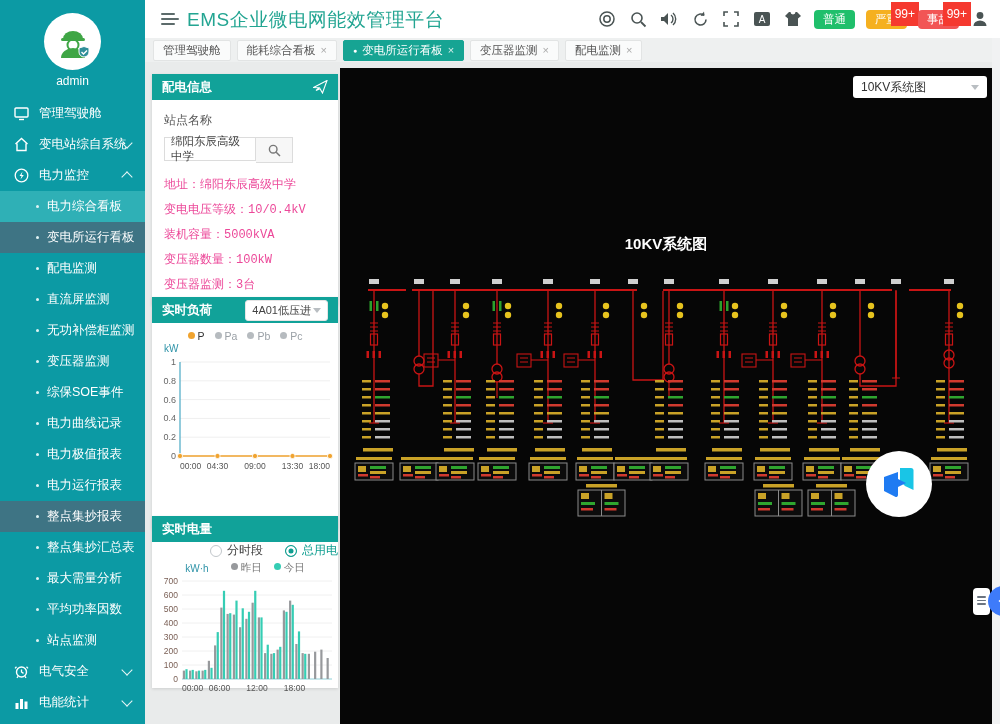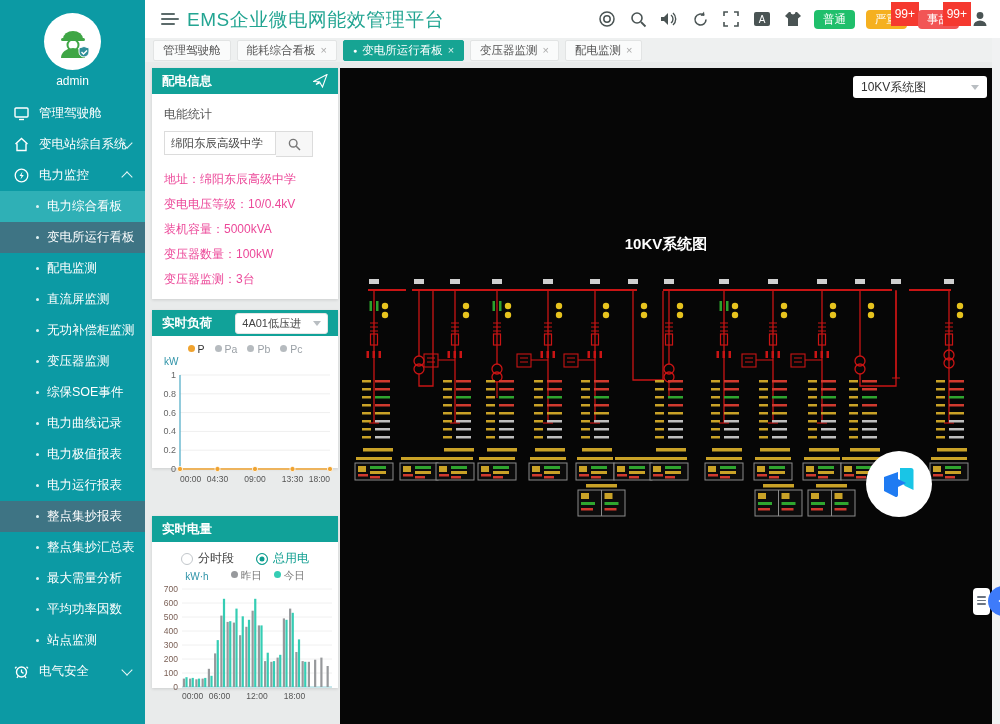--- a/index.html
+++ b/index.html
@@ -43,38 +43,38 @@
        border-radius:2px;color:#555;display:flex;align-items:center;gap:5px;cursor:pointer;white-space:nowrap;}
   .tab.active{background:#16A493;border-color:#16A493;color:#fff;}
   .tab .tdot{font-size:7px;line-height:19px;}
   .tab .tx{font-size:11px;color:#aaa;}
   .tab.active .tx{color:#d8efec;}
 
   
   .panel{position:absolute;left:152px;width:186px;background:#fff;box-shadow:0 1px 3px rgba(0,0,0,.12);}
   .phead{height:26px;background:#11A299;color:#fff;font-size:12.5px;font-weight:bold;display:flex;
          align-items:center;padding:0 10px;justify-content:space-between;}
-  #panel-info{top:68px;height:231px;}
-  #panel-load{top:310px;height:158px;}
+  #panel-info{top:74px;height:231px;font-family:Liberation Mono, monospace;}
+  #panel-load{top:297px;height:232px;}
   #panel-energy{top:516px;height:172px;}
   .info-body{padding:12px 12px 0 12px;font-size:12px;color:#555;}
   .inp-row{display:flex;margin:8px 0 10px 0;}
-  .inp{width:112px;height:24px;border:1px solid #dcdcdc;background:#fff;font-size:11.5px;color:#444;
+  .inp{width:92px;height:24px;border:1px solid #dcdcdc;background:#fff;font-size:11.5px;color:#444;
        padding:0 6px;box-sizing:border-box;display:flex;align-items:center;}
   .search-btn{width:36px;height:24px;border:1px solid #dcdcdc;border-left:none;background:#f7f7f7;
        display:flex;align-items:center;justify-content:center;cursor:pointer;}
   .detail{line-height:25px;color:#ec4899;white-space:nowrap;}
   .sel-pill{background:#fff;border:1px solid #e5e5e5;border-radius:3px;height:19px;display:flex;align-items:center;
-       padding:0 6px;font-size:11px;color:#444;font-weight:normal;gap:12px;cursor:pointer;}
+       padding:0 6px;font-size:11px;color:#444;font-weight:normal;gap:2px;cursor:pointer;}
   .tri{width:0;height:0;border-left:4px solid transparent;border-right:4px solid transparent;border-top:5px solid #b9bec2;}
   .legend-row{display:flex;justify-content:center;align-items:center;gap:10px;font-size:10.5px;color:#333;margin-top:7px;}
   .ldot{width:7px;height:7px;border-radius:50%;display:inline-block;margin-right:3px;vertical-align:1px;}
   .lgray{color:#9aa0a6;}
   .unit{font-size:10px;color:#2E93A8;margin:1px 0 0 12px;}
-  .radio-row{display:flex;justify-content:center;gap:22px;font-size:12px;color:#444;margin-top:8px;align-items:center;}
+  .radio-row{display:flex;justify-content:flex-end;gap:22px;font-size:12px;color:#444;align-items:center;}
   .rad{display:flex;align-items:center;gap:5px;cursor:pointer;}
   .rcirc{width:12px;height:12px;border-radius:50%;border:1.5px solid #c2c7cb;box-sizing:border-box;background:#fff;}
   .rcirc.on{border-color:#0f9e90;background:#0f9e90;box-shadow:inset 0 0 0 2.5px #fff;}
   .rad.on .rlabel{color:#0f9e90;}
   .legend2{display:flex;align-items:center;font-size:10.5px;color:#777;gap:22px;margin:2px 0 0 0;justify-content:center;}
 
   
   .canvas{position:absolute;left:340px;top:68px;width:652px;height:656px;background:#060606;}
   .cv-select{position:absolute;right:5px;top:8px;width:118px;height:22px;background:#fff;border-radius:3px;
        display:flex;align-items:center;justify-content:space-between;padding:0 8px;font-size:12px;color:#333;cursor:pointer;}
@@ -199,20 +199,31 @@
         <div class="mi">
           <span class="ic">
             <svg width="15" height="15" viewBox="0 0 15 15">
               <circle cx="7.5" cy="8" r="5" fill="none" stroke="#fff" stroke-width="1.4"></circle>
               <path d="M7.5 5.5 V8 l2 1.4 M2.5 2.8 L1 4.4 M12.5 2.8 L14 4.4 M4 12.3 L3 13.8 M11 12.3 L12 13.8" stroke="#fff" stroke-width="1.3" fill="none"></path>
             </svg>
           </span>
           <span>电气安全</span>
           <span class="chev down"></span>
         </div>
+        <div class="mi">
+          <span class="ic">
+            <svg width="15" height="15" viewBox="0 0 15 15">
+              <rect x="1.5" y="8" width="3" height="6" fill="#fff"></rect>
+              <rect x="6" y="4" width="3" height="10" fill="#fff"></rect>
+              <rect x="10.5" y="6.5" width="3" height="7.5" fill="#fff"></rect>
+            </svg>
+          </span>
+          <span>电能统计</span>
+          <span class="chev down"></span>
+        </div>
       </div>
   </div>
 
   <div class="header">
     <div class="hamburger">
         <span></span>
         <span></span>
         <span></span>
       </div>
     <div class="htitle">EMS企业微电网能效管理平台</div>
@@ -293,21 +304,21 @@
     </div>
 
   <div class="panel" id="panel-info">
     <div class="phead">
       <span>配电信息</span>
       <svg width="15" height="14" viewBox="0 0 15 14">
         <path d="M0.5 7.5 L14 0.5 L9.5 13 L7 8.7 L3 10.5 L6 7.8 z" fill="none" stroke="#fff" stroke-width="1.1"></path>
       </svg>
     </div>
     <div class="info-body">
-      <div>电能统计</div>
+      <div>站点名称</div>
       <div class="inp-row">
         <div class="inp">绵阳东辰高级中学</div>
         <div class="search-btn">
           <svg width="13" height="13" viewBox="0 0 13 13">
               <circle cx="5.2" cy="5.2" r="3.8" fill="none" stroke="#777" stroke-width="1.4"></circle>
               <line x1="8.2" y1="8.2" x2="12" y2="12" stroke="#777" stroke-width="1.5"></line>
             </svg>
         </div>
       </div>
       <div id="info-details">

